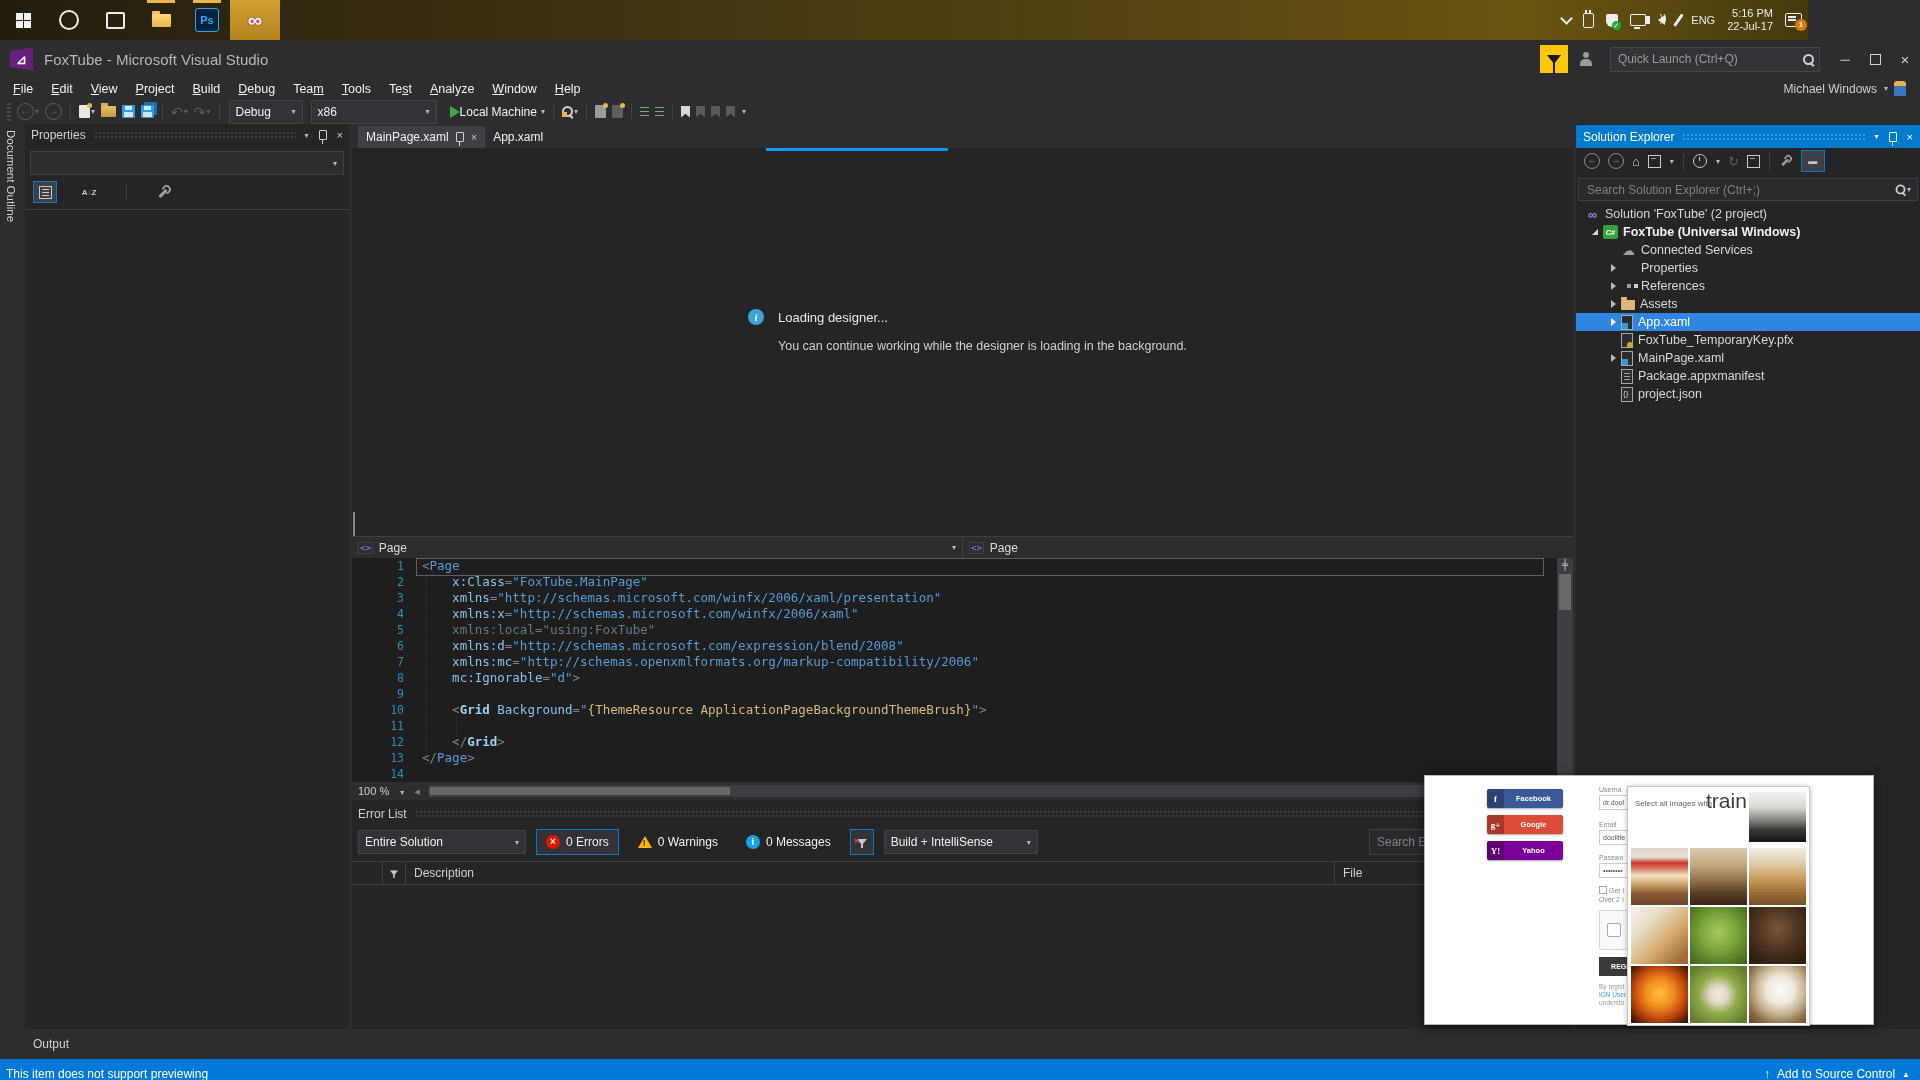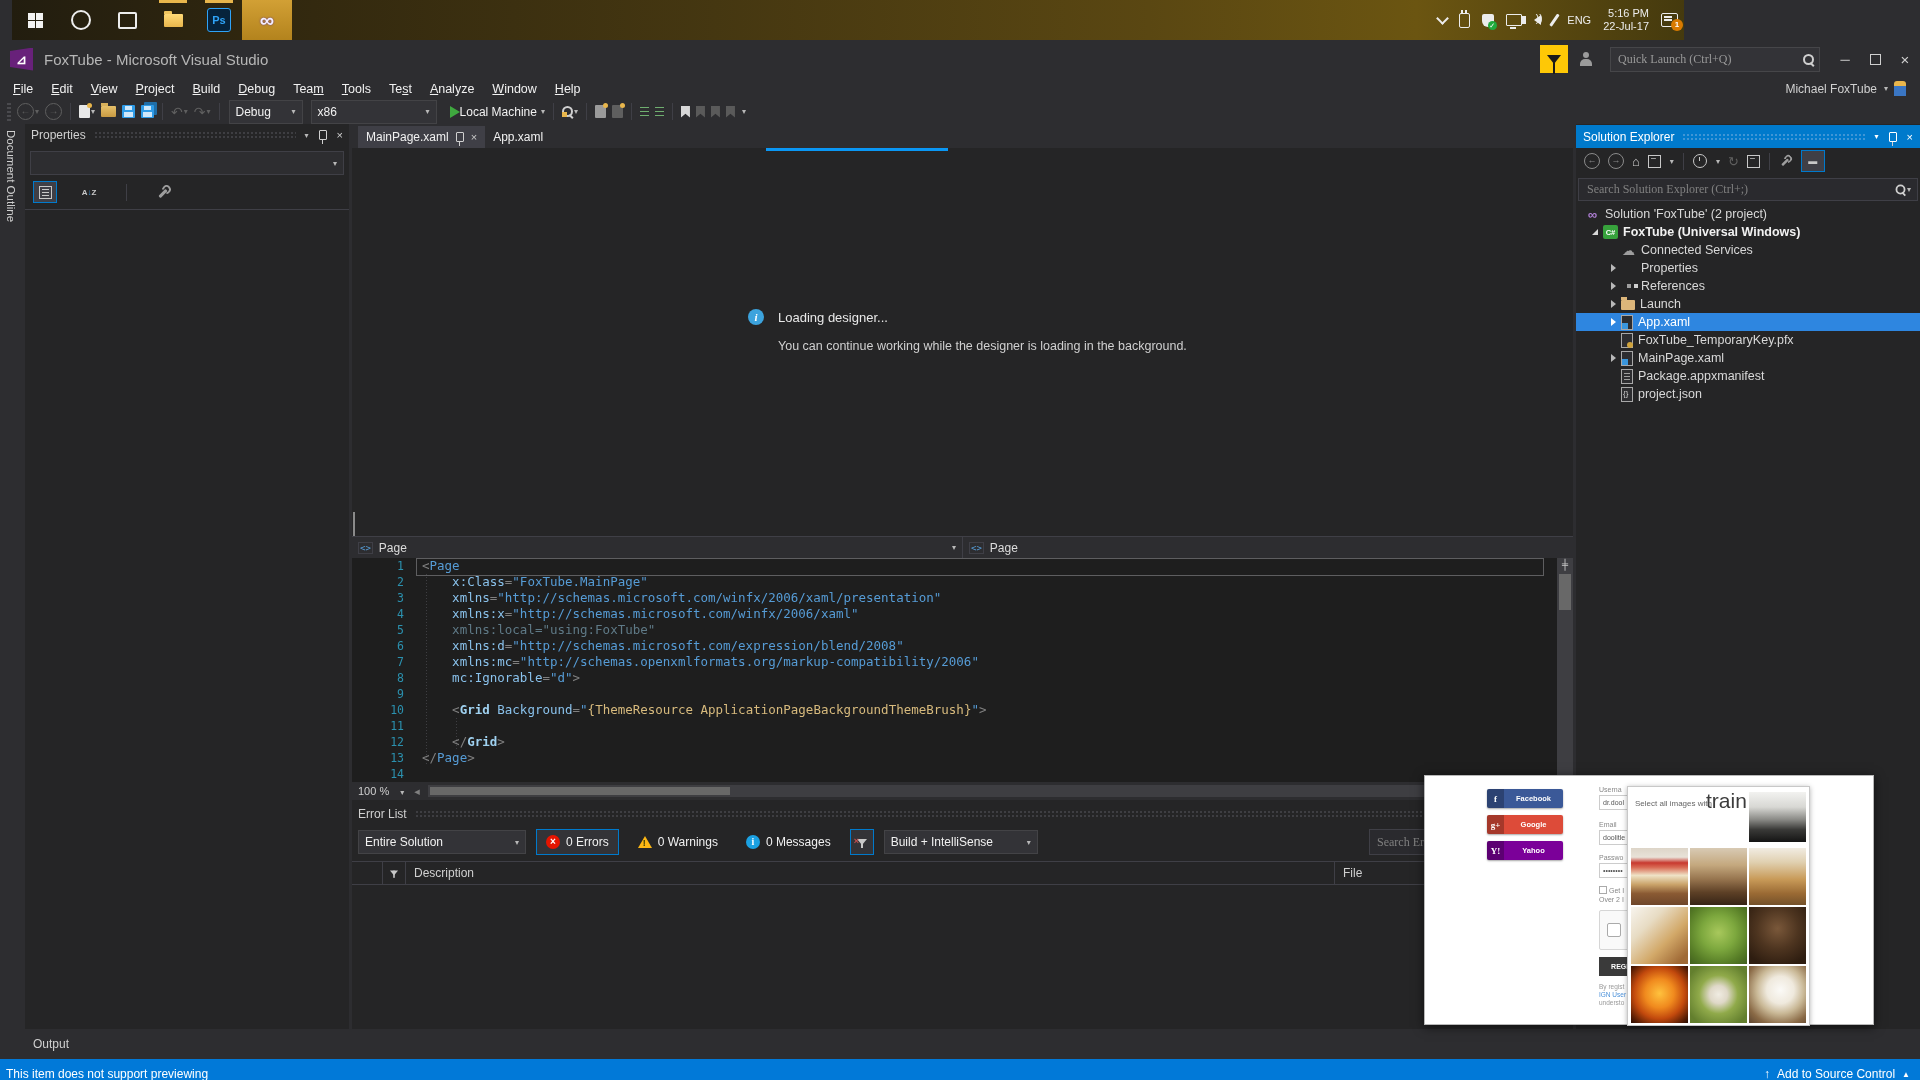--- a/index.html
+++ b/index.html
@@ -1,23 +1,23 @@
 <!DOCTYPE html>
 <html><head>
 <meta charset="utf-8">
 <style>
   html,body{margin:0;padding:0;background:#1a1a1a}
   #screen{position:relative;width:1920px;height:1080px;overflow:hidden;background:#2d2d30;
     font-family:"Liberation Sans",sans-serif;font-size:12px;color:#f1f1f1;cursor:default}
   .abs{position:absolute}
   .flex{display:flex;align-items:center}
   .grow{flex:1}
-  input{font-family:Liberation Serif, serif;outline:none}
-  
-  #taskbar{left:12px;top:0;width:1672px;height:40px;
+  input{font-family:Liberation Sans, sans-serif;outline:none}
+  
+  #taskbar{left:0;top:0;width:1808px;height:40px;
     background:linear-gradient(90deg,#221d0f 0%,#33290f 18%,#453711 42%,#5a4712 68%,#6b5511 84%,#453a0e 100%)}
   .tb-apps{position:absolute;left:0;top:0;height:40px;display:flex;align-items:center}
   .tb-app{width:46px;height:40px;display:flex;align-items:center;justify-content:center;position:relative}
   .run-ind{position:absolute;top:0;left:9px;width:28px;height:3px;background:#e8b64c}
   .win-logo{display:grid;grid-template-columns:7px 7px;grid-template-rows:7px 7px;gap:1px}
   .win-logo span{background:#f2f2f2}
   .cortana{width:16px;height:16px;border:2px solid #ededed;border-radius:50%}
   .taskview{width:15px;height:13px;border:2px solid #ededed;border-radius:2px}
   .folder-ico{width:19px;height:13px;background:linear-gradient(180deg,#ffd977,#e8b64c);border-radius:1px;position:relative}
   .folder-ico::before{content:"";position:absolute;top:-3px;left:0;width:8px;height:3px;background:#f0c55e;border-radius:1px 1px 0 0}
@@ -324,21 +324,21 @@
         <span class="menu-item"><u>B</u>uild</span>
         <span class="menu-item"><u>D</u>ebug</span>
         <span class="menu-item">Tea<u>m</u></span>
         <span class="menu-item"><u>T</u>ools</span>
         <span class="menu-item">Te<u>s</u>t</span>
         <span class="menu-item"><u>A</u>nalyze</span>
         <span class="menu-item"><u>W</u>indow</span>
         <span class="menu-item"><u>H</u>elp</span>
       </div>
     <div class="user-area">
-      <span>Michael FoxTube</span>
+      <span>Michael Windows</span>
       <span class="cr">▾</span>
       <span class="avatar-mini"></span>
     </div>
   </div>
 
   <div id="toolbar" class="abs">
     <span class="grip"></span>
     <span class="tbtn">
         <span class="nav-circ">←</span>
         <span class="cr dim">▾</span>
@@ -636,21 +636,21 @@
               <span class="col"></span>
             </span>
             <span class="ti ti-references"></span>
             <span>References</span>
           </div>
           <div class="trow" style="padding-left: 30px;">
             <span class="ar">
               <span class="col"></span>
             </span>
             <span class="ti ti-folder"></span>
-            <span>Launch</span>
+            <span>Assets</span>
           </div>
           <div class="trow sel" style="padding-left: 30px;">
             <span class="ar">
               <span class="col"></span>
             </span>
             <span class="ti ti-xaml-file fileic"></span>
             <span>App.xaml</span>
           </div>
           <div class="trow" style="padding-left: 30px;">
             <span class="ar"></span>

